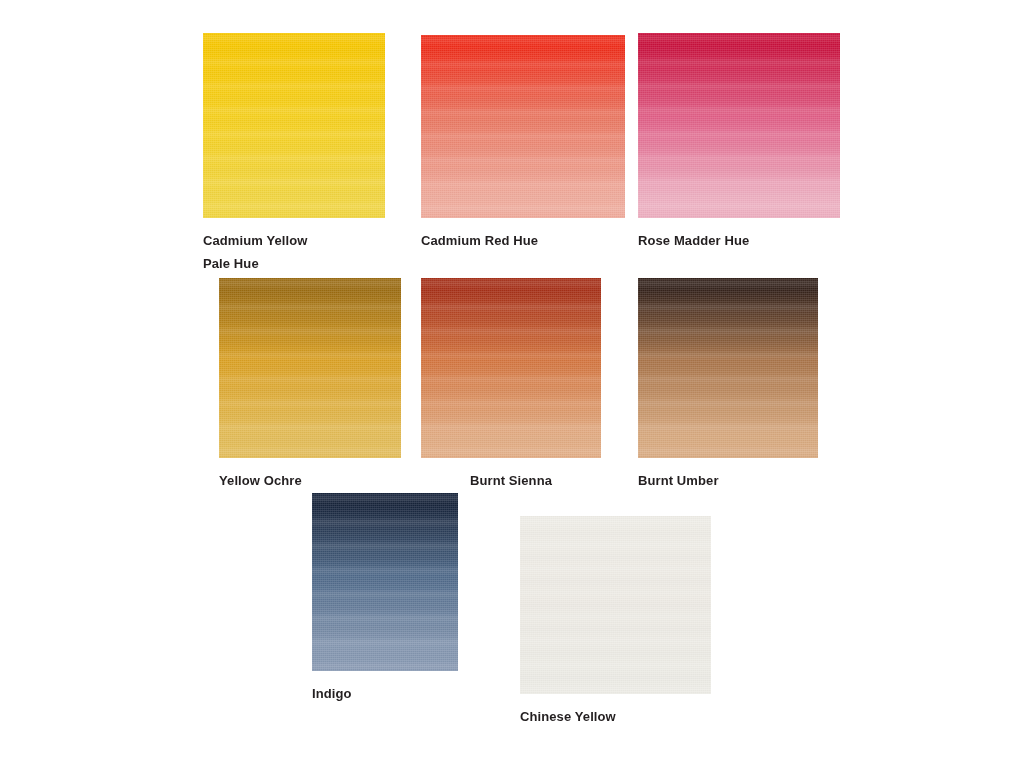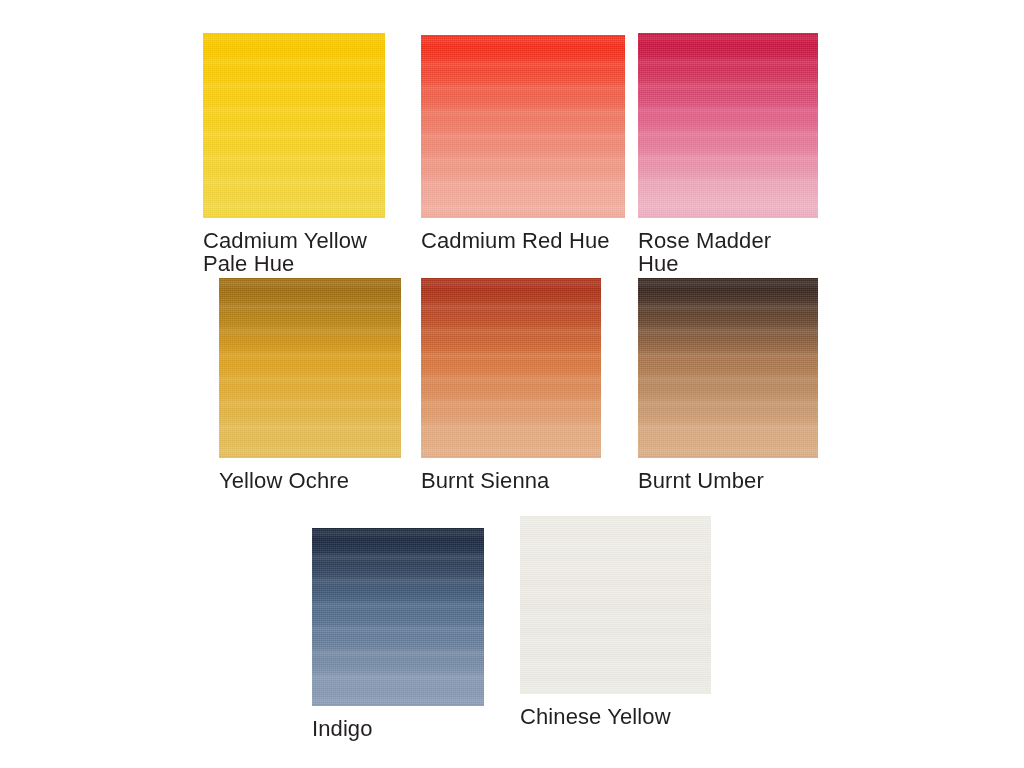--- a/index.html
+++ b/index.html
@@ -61,25 +61,26 @@
       rgba(255,255,255,0.00) 0px,
       rgba(255,255,255,0.55) 5px,
       rgba(255,255,255,0.00) 11px,
       rgba(0,0,0,0.05) 17px,
       rgba(255,255,255,0.00) 24px);
     pointer-events: none;
   }
   .swatch-label {
     margin-top: 11px;
     font-family: "Liberation Sans", sans-serif;
-    font-size: 22px;
+    font-size: 13px;
     line-height: 23px;
     color: #231f20;
     letter-spacing: 0.1px;
     white-space: pre-line;
+    font-weight: bold;
   }
 </style>
 </head>
 <body>
 
 <div class="sheet">
 
 <div class="swatch-cell" style="left: 203px; top: 33px; width: 182px;">
       <div class="swatch" style="height: 185px;">
         <div class="wash" style="background: linear-gradient(rgb(246, 198, 0) 0%, rgb(246, 198, 0) 6%, rgb(245, 207, 28) 46%, rgb(241, 213, 63) 88%, rgb(241, 213, 63) 100%);"></div>
@@ -90,53 +91,53 @@
 Pale Hue</div>
     </div>
     <div class="swatch-cell" style="left: 421px; top: 35px; width: 204px;">
       <div class="swatch" style="height: 183px;">
         <div class="wash" style="background: linear-gradient(rgb(238, 43, 24) 0%, rgb(238, 43, 24) 6%, rgb(233, 119, 97) 46%, rgb(239, 170, 155) 88%, rgb(239, 170, 155) 100%);"></div>
         <div class="bands"></div>
         <div class="weave"></div>
       </div>
       <div class="swatch-label">Cadmium Red Hue</div>
     </div>
-    <div class="swatch-cell" style="left: 638px; top: 33px; width: 180px;">
+    <div class="swatch-cell" style="left: 638px; top: 33px; width: 202px;">
       <div class="swatch" style="height: 185px;">
         <div class="wash" style="background: linear-gradient(rgb(200, 16, 60) 0%, rgb(200, 16, 60) 6%, rgb(224, 94, 134) 46%, rgb(237, 174, 192) 88%, rgb(237, 174, 192) 100%);"></div>
         <div class="bands"></div>
         <div class="weave"></div>
       </div>
       <div class="swatch-label">Rose Madder Hue</div>
     </div>
     <div class="swatch-cell" style="left: 203px; top: 278px; width: 182px; padding-left: 16px;">
       <div class="swatch" style="height: 180px;">
         <div class="wash" style="background: linear-gradient(rgb(154, 107, 18) 0%, rgb(154, 107, 18) 6%, rgb(218, 160, 34) 46%, rgb(226, 187, 86) 88%, rgb(226, 187, 86) 100%);"></div>
         <div class="bands"></div>
         <div class="weave"></div>
       </div>
       <div class="swatch-label">Yellow Ochre</div>
     </div>
-    <div class="swatch-cell" style="left: 421px; top: 278px; width: 180px;">
+    <div class="swatch-cell" style="left: 421px; top: 278px; width: 180px; text-align: center;">
       <div class="swatch" style="height: 180px;">
         <div class="wash" style="background: linear-gradient(rgb(165, 47, 23) 0%, rgb(165, 47, 23) 6%, rgb(211, 116, 62) 46%, rgb(225, 171, 130) 88%, rgb(225, 171, 130) 100%);"></div>
         <div class="bands"></div>
         <div class="weave"></div>
       </div>
       <div class="swatch-label">Burnt Sienna</div>
     </div>
     <div class="swatch-cell" style="left: 638px; top: 278px; width: 180px;">
       <div class="swatch" style="height: 180px;">
         <div class="wash" style="background: linear-gradient(rgb(51, 33, 26) 0%, rgb(51, 33, 26) 6%, rgb(168, 115, 72) 46%, rgb(216, 169, 127) 88%, rgb(216, 169, 127) 100%);"></div>
         <div class="bands"></div>
         <div class="weave"></div>
       </div>
       <div class="swatch-label">Burnt Umber</div>
     </div>
-    <div class="swatch-cell" style="left: 312px; top: 528px; width: 172px;">
+    <div class="swatch-cell" style="left: 312px; top: 493px; width: 146px;">
       <div class="swatch" style="height: 178px;">
         <div class="wash" style="background: linear-gradient(rgb(22, 35, 58) 0%, rgb(22, 35, 58) 6%, rgb(77, 104, 136) 46%, rgb(132, 150, 176) 88%, rgb(132, 150, 176) 100%);"></div>
         <div class="bands"></div>
         <div class="weave"></div>
       </div>
       <div class="swatch-label">Indigo</div>
     </div>
     <div class="swatch-cell" style="left: 520px; top: 516px; width: 191px;">
       <div class="swatch" style="height: 178px;">
         <div class="wash" style="background: linear-gradient(rgb(238, 236, 230) 0%, rgb(238, 236, 230) 6%, rgb(237, 234, 228) 46%, rgb(236, 235, 229) 88%, rgb(236, 235, 229) 100%);"></div>

